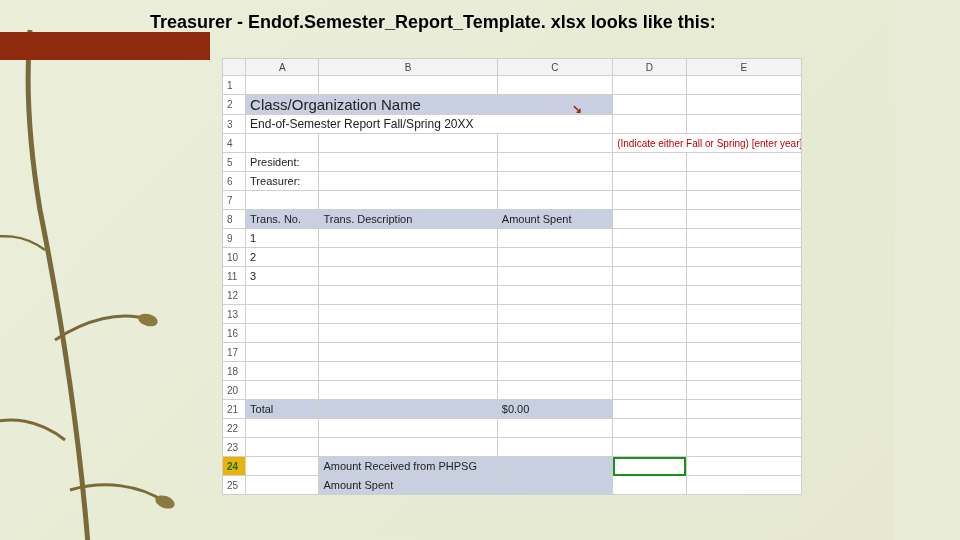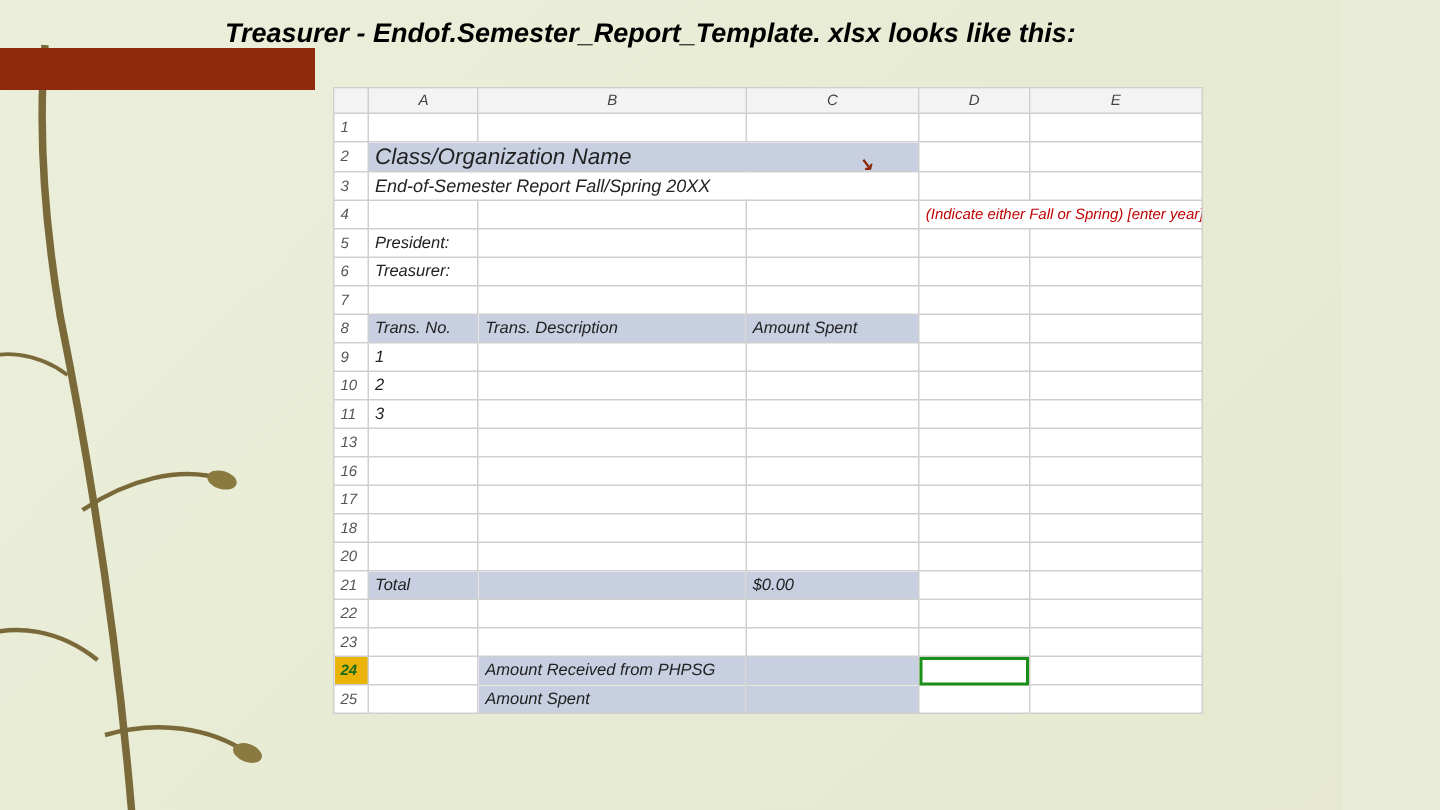--- a/index.html
+++ b/index.html
@@ -9,21 +9,20 @@
     height: 540px;
     overflow: hidden;
     font-family: Arial, Helvetica, sans-serif;
     background: #e9ecd8; 
   }
   .slide {
     position: relative;
     width: 895px;
     height: 540px;
     background: linear-gradient(135deg, #ebeed9 0%, #e6e9d0 100%);
-    font-style: italic;
   }
   
   .deco-block {
     position: absolute;
     left: 0;
     top: 32px;
     width: 210px;
     height: 28px;
     background: #8e2b0e;
     z-index: 1;
@@ -242,20 +241,28 @@
       <tr>
             <td class="rownum">11</td>
             <td class="right">3</td>
             <td></td>
             <td></td>
             <td></td>
             <td></td>
           </tr>
 
       <tr>
+            <td class="rownum">12</td>
+            <td></td>
+            <td></td>
+            <td></td>
+            <td></td>
+            <td></td>
+          </tr>
+      <tr>
             <td class="rownum">13</td>
             <td></td>
             <td></td>
             <td></td>
             <td></td>
             <td></td>
           </tr>
       <tr>
             <td class="rownum">16</td>
             <td></td>

